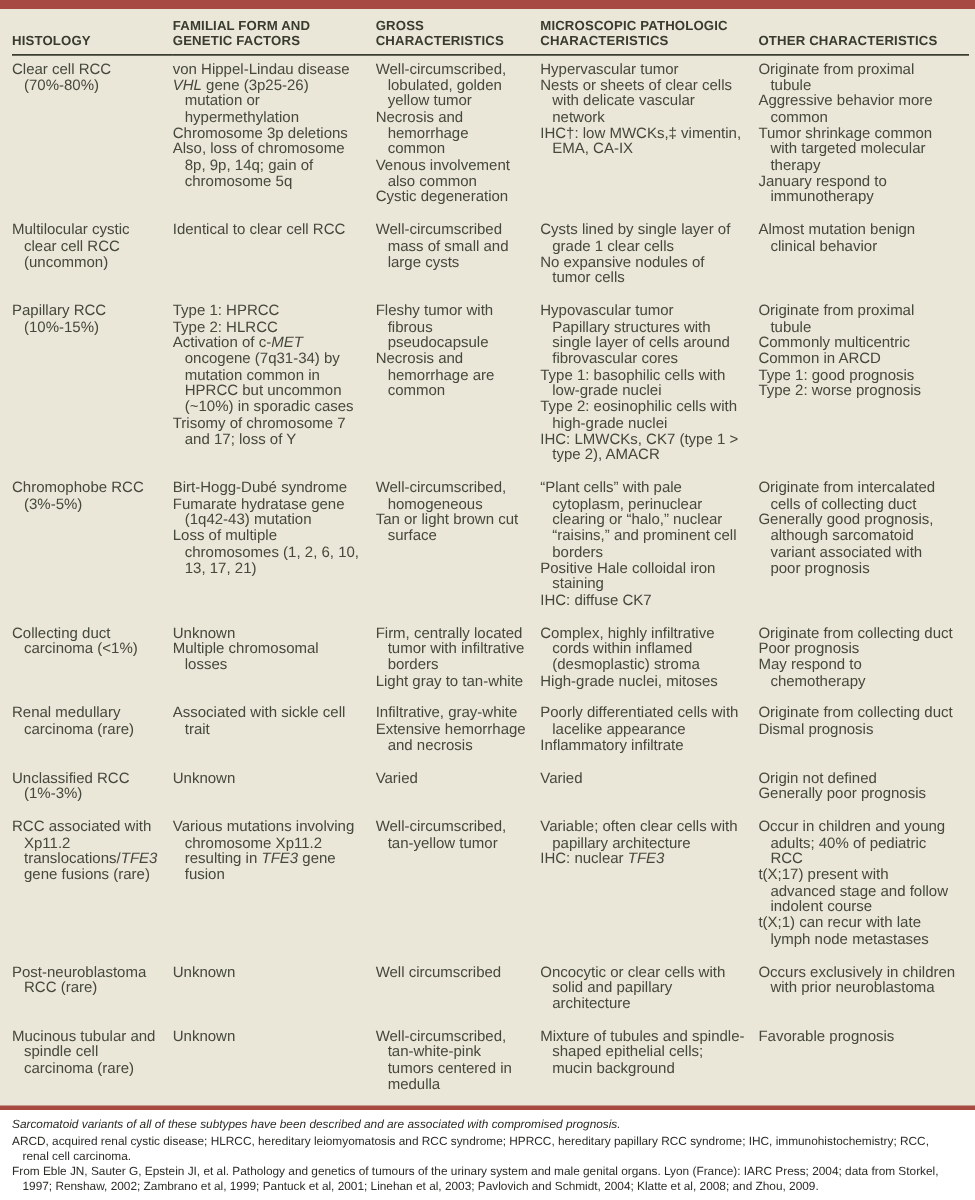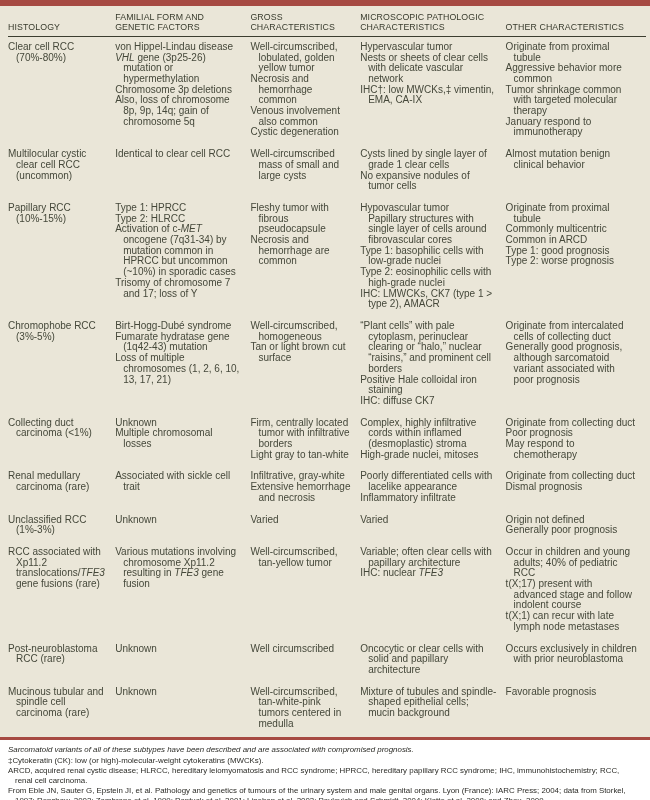--- a/index.html
+++ b/index.html
@@ -21,21 +21,21 @@
   .bottombar{height:3px;background:var(--accent-red);}
   table{width:100%;border-collapse:collapse;table-layout:fixed;padding:0;}
   .tablewrap{padding:0 4px 2px 8px;}
   col.c1{width:16.8%;}
   col.c2{width:21.2%;}
   col.c3{width:17.2%;}
   col.c4{width:22.8%;}
   col.c5{width:22.0%;}
   th{
     vertical-align:bottom;text-align:left;
-    font-size:8.8px;font-weight:normal;letter-spacing:.1px;
+    font-size:8.8px;font-weight:bold;letter-spacing:.1px;
     color:var(--ink-dark);line-height:10.4px;
     padding:6px 8px 3px 0;
   }
   thead tr{border-bottom:1.6px solid #3c3e30;}
   td{
     vertical-align:top;
     font-size:10px;line-height:10.7px;color:var(--ink);
     padding:5px 9px 6px 0;
   }
   .item{text-indent:-8px;padding-left:8px;}
@@ -283,16 +283,15 @@
               <div class="item">Favorable prognosis</div>
             </td>
           </tr>
         </tbody>
     </table>
   </div>
   <div class="bottombar"></div>
 </div>
 <div class="footnotes">
     <div class="fn"><i>Sarcomatoid variants of all of these subtypes have been described and are associated with compromised prognosis.</i></div>
-    <div class="fn">‡Cytokeratin (CK): low (or high)-molecular-weight cytokeratins (MWCKs).</div>
     <div class="fn">ARCD, acquired renal cystic disease; HLRCC, hereditary leiomyomatosis and RCC syndrome; HPRCC, hereditary papillary RCC syndrome; IHC, immunohistochemistry; RCC, renal cell carcinoma.</div>
     <div class="fn">From Eble JN, Sauter G, Epstein JI, et al. Pathology and genetics of tumours of the urinary system and male genital organs. Lyon (France): IARC Press; 2004; data from Storkel, 1997; Renshaw, 2002; Zambrano et al, 1999; Pantuck et al, 2001; Linehan et al, 2003; Pavlovich and Schmidt, 2004; Klatte et al, 2008; and Zhou, 2009.</div>
   </div>
 
 </body></html>

